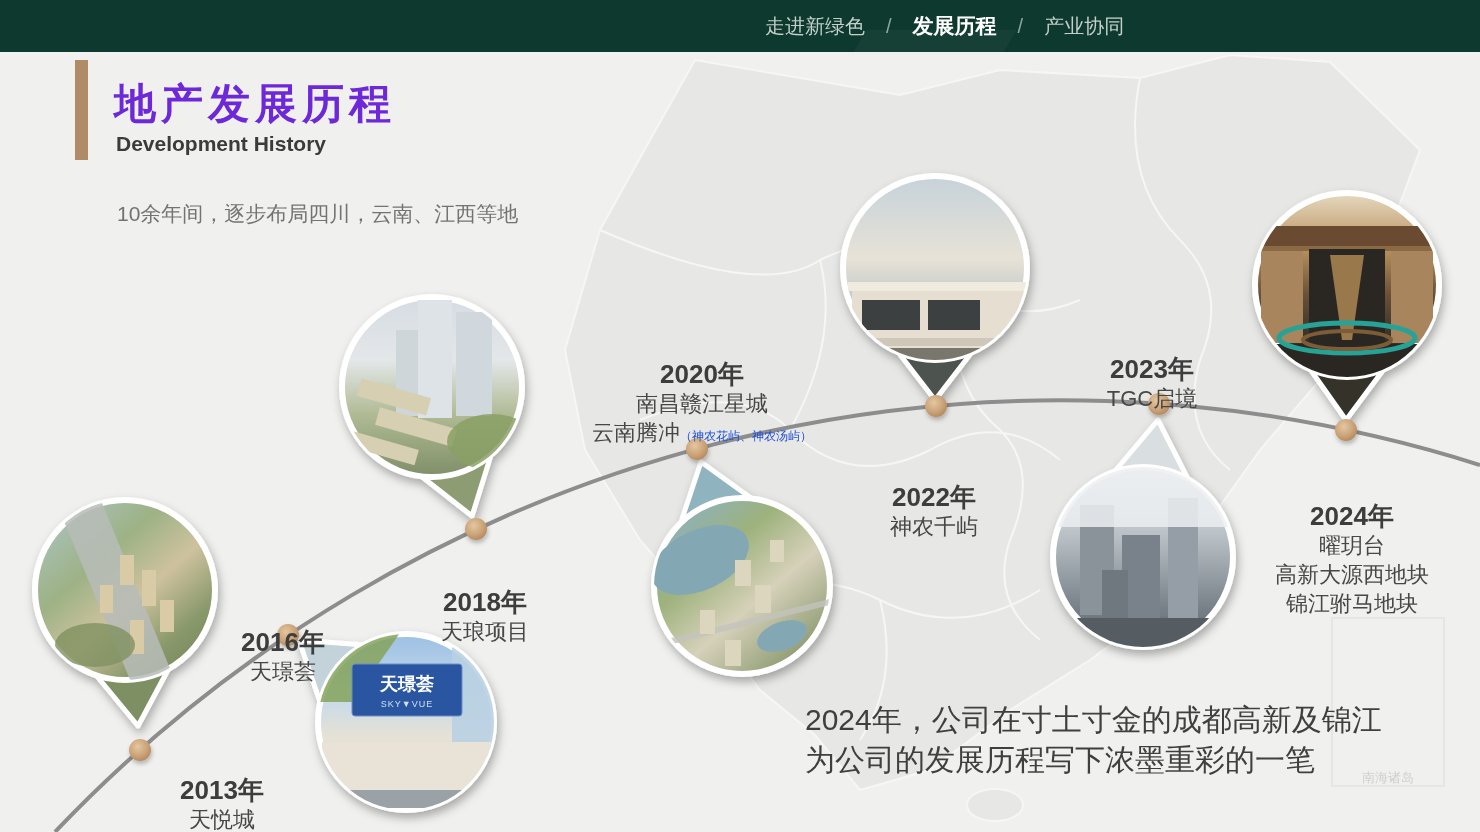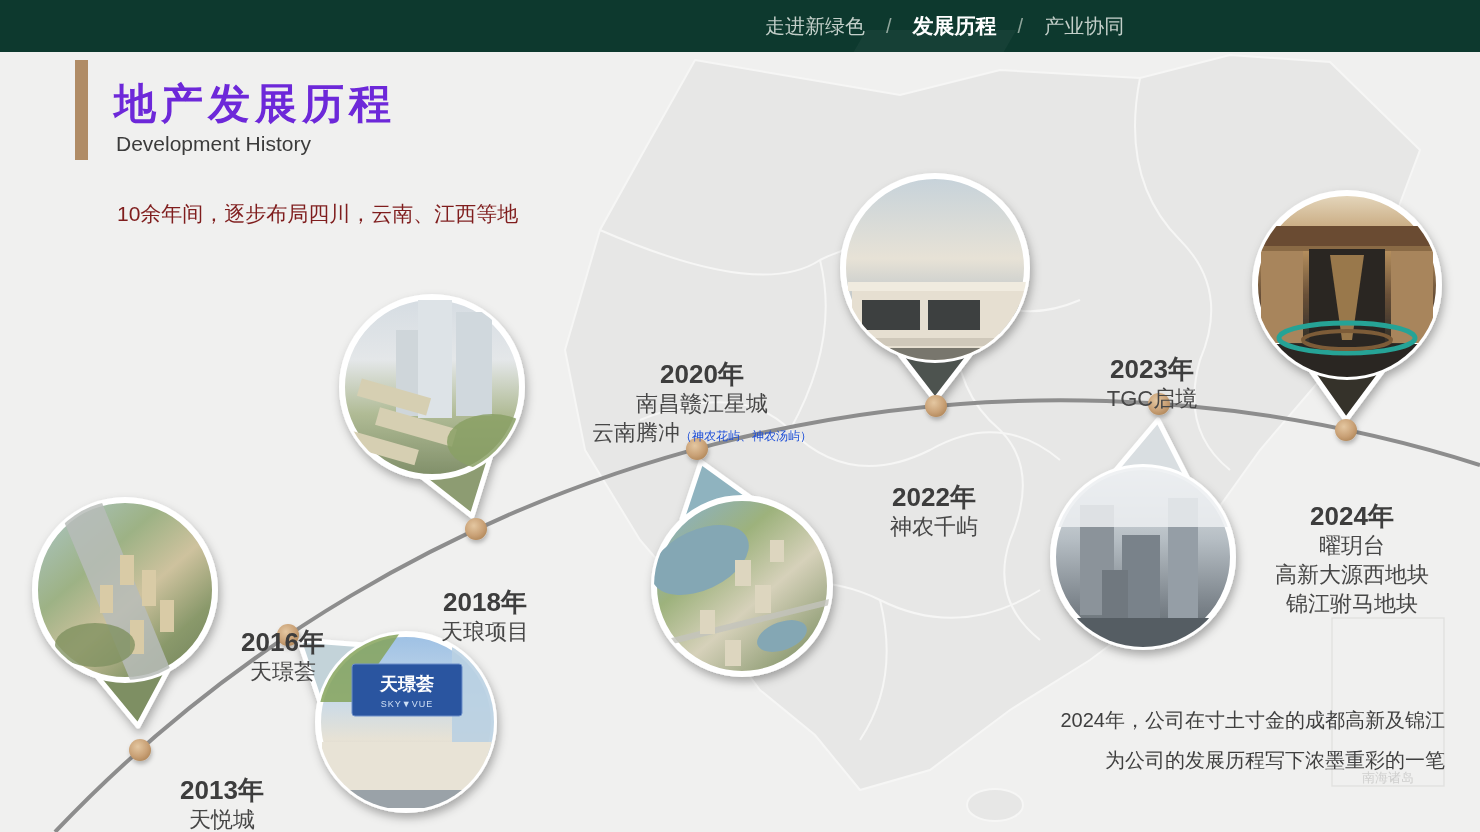--- a/index.html
+++ b/index.html
@@ -17,32 +17,32 @@
   }
   .nav-item{font-size:20px;color:#c3cfc9;cursor:pointer;white-space:nowrap;}
   .nav-item.active{color:#ffffff;font-weight:bold;font-size:21px;}
   .nav-sep{color:#8fa59b;font-size:20px;}
   .nav-deco{position:absolute;left:860px;top:30px;width:150px;height:22px;
     background:rgba(255,255,255,0.04);transform:skewX(-30deg);}
   
   .accent-bar{position:absolute;left:75px;top:60px;width:13px;height:100px;background:#b08c66;z-index:3;}
   .page-title{position:absolute;left:114px;top:76px;font-size:42px;font-weight:bold;
     letter-spacing:5px;color:#6d28d9;z-index:3;}
-  .page-subtitle{position:absolute;left:116px;top:132px;font-size:21px;font-weight:normal;color:#3b3b3b;z-index:3;}
-  .intro{position:absolute;left:117px;top:200px;font-size:21px;color:#7f1d1d;z-index:3;text-align:center;}
+  .page-subtitle{position:absolute;left:116px;top:132px;font-size:21px;font-weight:bold;color:#3b3b3b;z-index:3;}
+  .intro{position:absolute;left:117px;top:200px;font-size:21px;color:#737373;z-index:3;text-align:center;}
   
   #scene{position:absolute;left:0;top:0;z-index:1;}
   
   .ms{position:absolute;transform:translateX(-50%);text-align:center;z-index:4;white-space:nowrap;margin-top:44px;}
   .ms-year{font-size:26px;font-weight:bold;color:#3d3d3d;line-height:30px;}
   .ms-name{font-size:22px;color:#474747;line-height:29px;}
   .ms-note{font-size:12px;color:#1d4ed8;}
   
-  .footer{position:absolute;right:35px;top:700px;width:640px;text-align:right;
-    font-size:20px;line-height:40px;color:#3f3f3f;z-index:4;}
+  .footer{position:absolute;right:35px;top:700px;width:640px;text-align:left;
+    font-size:30px;line-height:40px;color:#3f3f3f;z-index:4;}
 </style>
 </head>
 <body>
 
 <svg id="scene" width="1480" height="832" viewBox="0 0 1480 832">
   <defs>
     <filter id="ds" x="-30%" y="-30%" width="160%" height="160%">
       <feDropShadow dx="2" dy="5" stdDeviation="5" flood-color="#000" flood-opacity="0.30"></feDropShadow>
     </filter>
     <filter id="ds2" x="-60%" y="-60%" width="220%" height="220%">

